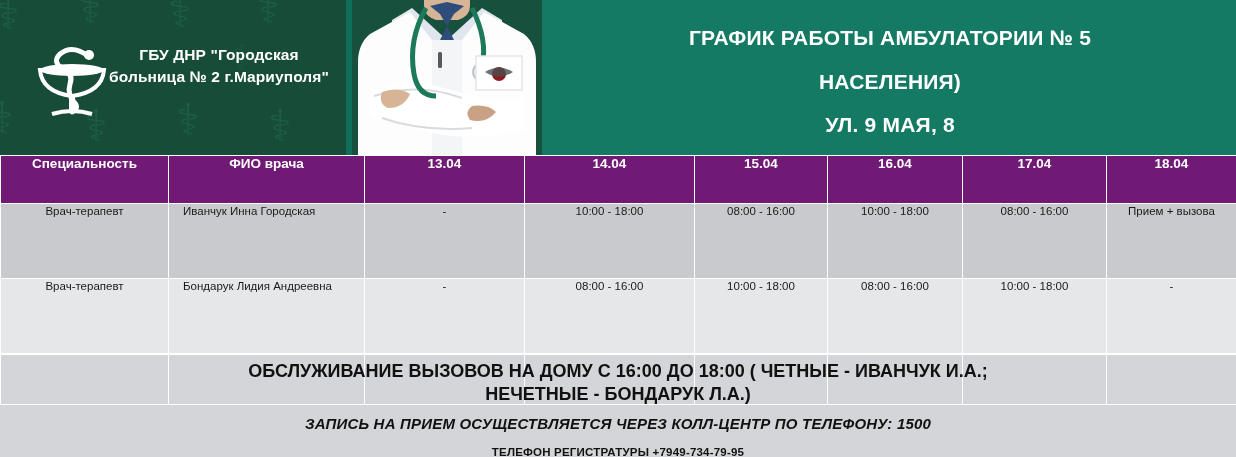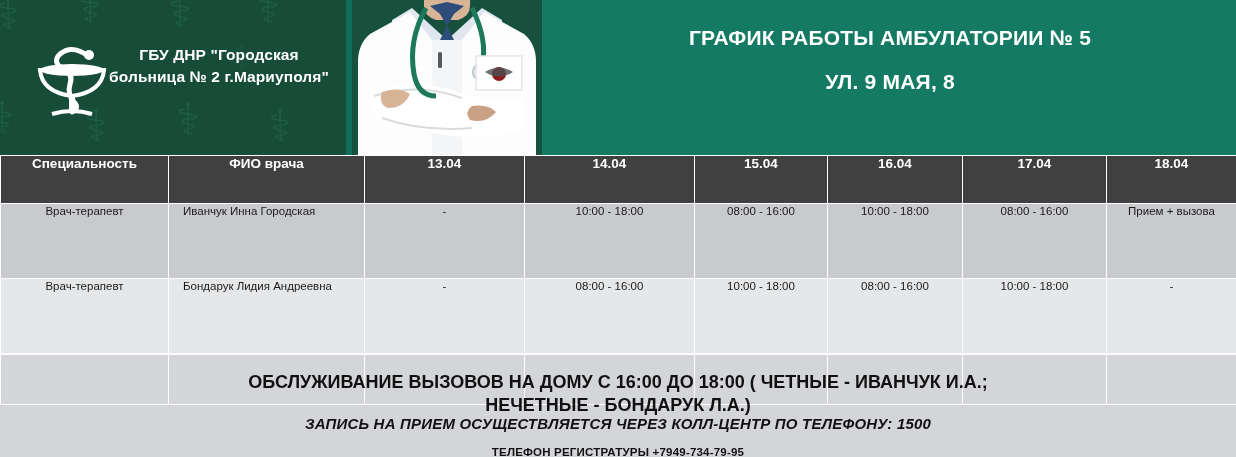--- a/index.html
+++ b/index.html
@@ -75,21 +75,21 @@
     border-collapse:collapse;
     width:1236px;
     table-layout:fixed;
   }
   table.sched td,table.sched th{
     border:1.5px solid #ffffff;
     padding:0;
     vertical-align:top;
   }
   thead th{
-    background:#404040;
+    background:#701a75;
     color:#ffffff;
     font-size:13.5px;
     font-weight:bold;
     height:48px;
     text-align:center;
     vertical-align:middle;
     padding-bottom:14px;
     box-sizing:border-box;
   }
   .r-even td{background:#c9cace;}
@@ -120,21 +120,21 @@
     padding:0;
     border:1.5px solid #c6c7cb;
   }
   .foot-note{
     position:absolute;left:0;top:0;width:1236px;
     text-align:center;
     color:#111;
     font-size:18px;
     font-weight:bold;
     line-height:1.28;
-    padding-top:17px;
+    padding-top:6px;
     box-sizing:border-box;
     pointer-events:none;
   }
   .foot-sub{
     width:1236px;
     background:#d4d5d8;
     text-align:center;
     color:#111;
     font-weight:bold;
     letter-spacing:.2px;
@@ -220,20 +220,21 @@
         <rect x="124" y="56" width="46" height="34" fill="#ffffff" stroke="#e3e5e7" stroke-width="1.5"></rect>
         <circle cx="147" cy="74" r="7" fill="#8c1b1b"></circle>
         <path d="M133 72 q14 -9 28 0 q-14 9 -28 0 z" fill="#4a4f52" opacity=".8"></path>
 
         <rect x="86" y="52" width="4" height="16" rx="1.5" fill="#555a5d"></rect>
       </svg>
     </div>
 
     <div class="hdr-title">
       <div>ГРАФИК РАБОТЫ АМБУЛАТОРИИ № 5</div>
+      <div>НАСЕЛЕНИЯ)</div>
       <div>УЛ. 9 МАЯ, 8</div>
     </div>
   </div>
 
   <table class="sched">
     <colgroup>
       <col style="width:168px">
         <col style="width:196px">
         <col style="width:160px">
       <col style="width:170px">

